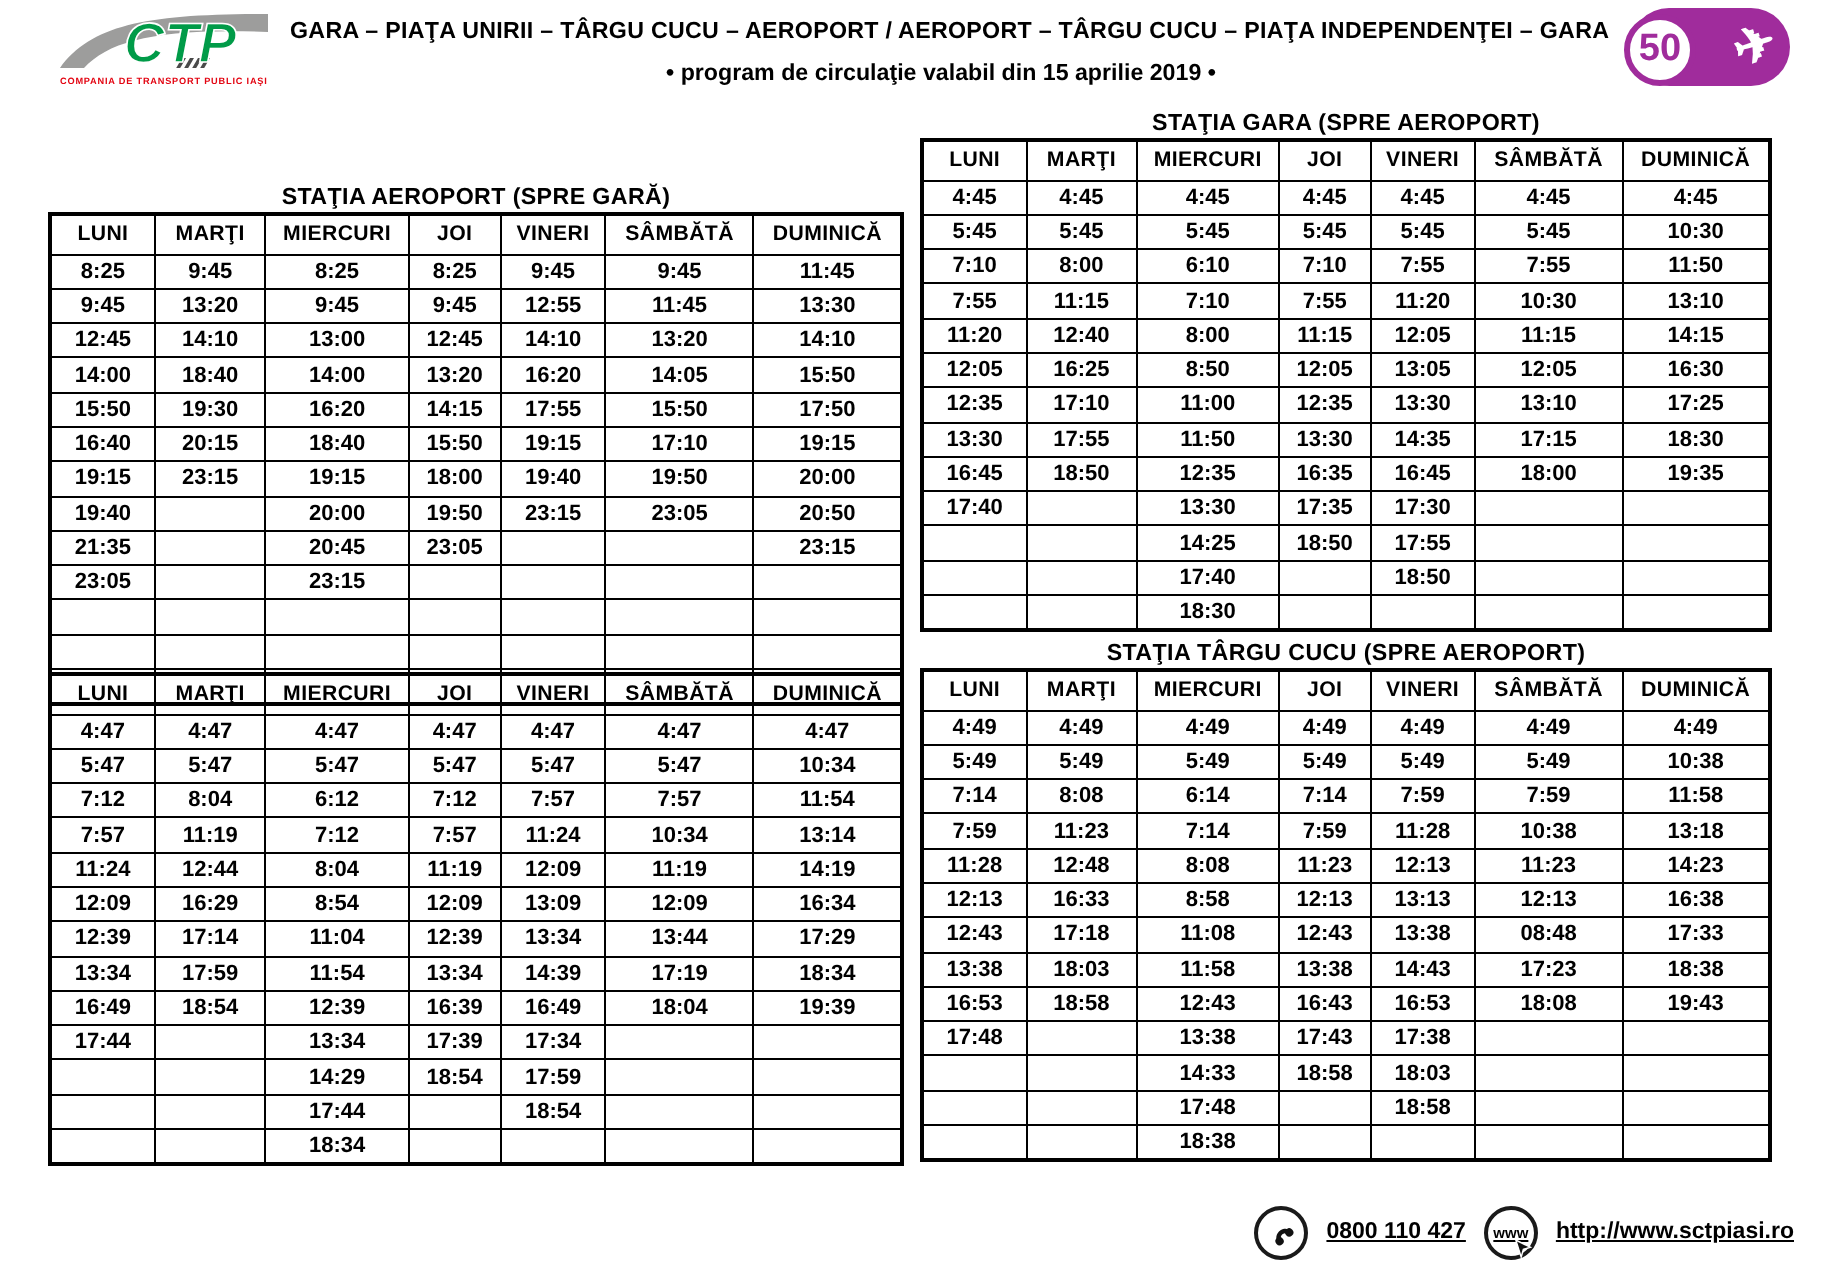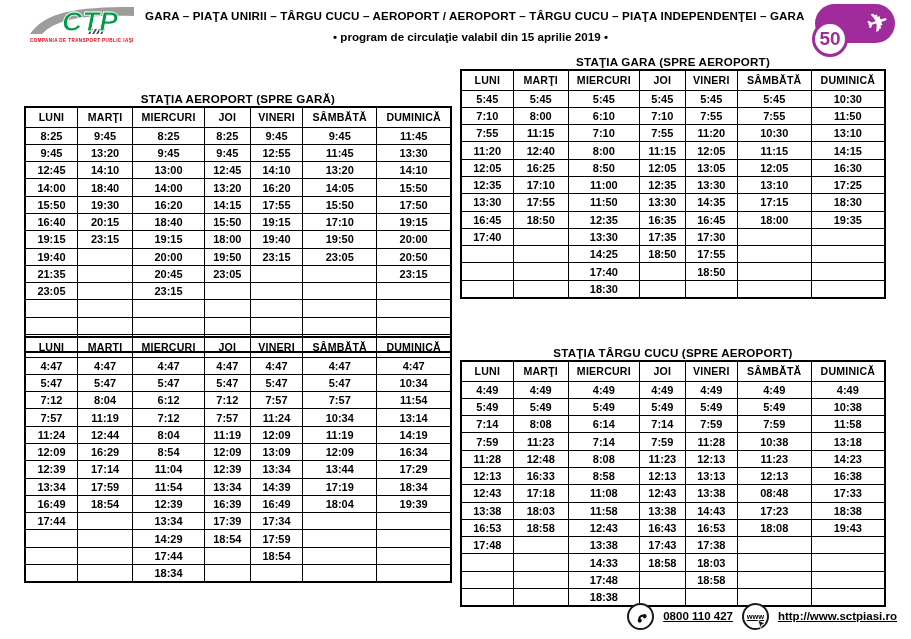--- a/index.html
+++ b/index.html
@@ -17,36 +17,36 @@
   .header { position:absolute; left:0; top:0; width:911px; height:54px; }
   .logo { position:absolute; left:28px; top:3px; width:108px; height:44px;text-align:center; }
   .titles { position:absolute; left:145px; right:115px; top:9px; text-align:center; }
   .route-title { font-size:11.6px; letter-spacing:.15px; white-space:nowrap; }
   .subtitle { font-size:11.6px; margin-top:8px; }
   .badge {
     position:absolute; right:16px; top:4px;
     width:80px; height:39px; background:#A02C9C; border-radius:20px;
   }
   .badge-circle {
-    position:absolute; left:-3px; top:17px; width:36px; height:36px;
+    position:absolute; left:-3px; top:3px; width:36px; height:36px;
     background:#fff; border:3px solid #A02C9C; border-radius:50%;
     display:flex; align-items:center; justify-content:center;
     font-size:19px; color:#A02C9C;
   }
   .badge-plane {
     position:absolute; right:7px; top:4px; color:#fff; font-size:25px;
     transform:rotate(-18deg);
   }
 
   
   .tblock { position:absolute; }
   .tblock.t1 { left:24px;  top:55px;  width:428px;margin-top:37px; }
   .tblock.t2 { left:460px; top:55px;  width:426px; }
   .tblock.t3 { left:24px;  top:336px; width:428px; }
-  .tblock.t4 { left:460px; top:346px; width:426px; }
+  .tblock.t4 { left:460px; top:320px; width:426px; }
   .tblock-title { text-align:center; font-size:11.6px; letter-spacing:.2px; margin-bottom:1px; }
   table.tt { width:100%; border-collapse:collapse; border:2px solid #000; table-layout:fixed; }
   table.tt th, table.tt td {
     border:1px solid #000; text-align:center; vertical-align:middle;
     font-weight:bold; overflow:hidden; white-space:nowrap;
   }
   table.tt th { height:20px; font-size:10.6px; letter-spacing:.2px; }
   table.tt td { height:17.3px; font-size:11px; }
   table.tt th:nth-child(1){width:12.3%} table.tt th:nth-child(2){width:13.0%}
   table.tt th:nth-child(3){width:16.8%} table.tt th:nth-child(4){width:10.8%}
@@ -240,20 +240,29 @@
           <th>LUNI</th>
           <th>MARŢI</th>
           <th>MIERCURI</th>
           <th>JOI</th>
           <th>VINERI</th>
           <th>SÂMBĂTĂ</th>
           <th>DUMINICĂ</th>
         </tr>
       </thead>
       <tbody>
+        <tr>
+          <td>4:45</td>
+          <td>4:45</td>
+          <td>4:45</td>
+          <td>4:45</td>
+          <td>4:45</td>
+          <td>4:45</td>
+          <td>4:45</td>
+        </tr>
         <tr>
           <td>5:45</td>
           <td>5:45</td>
           <td>5:45</td>
           <td>5:45</td>
           <td>5:45</td>
           <td>5:45</td>
           <td>10:30</td>
         </tr>
         <tr>

